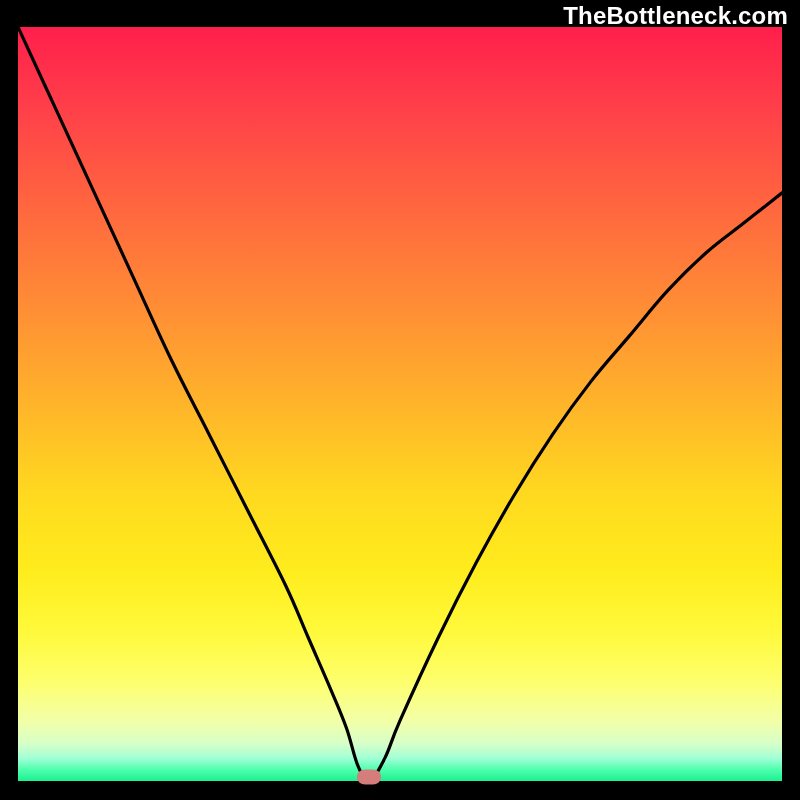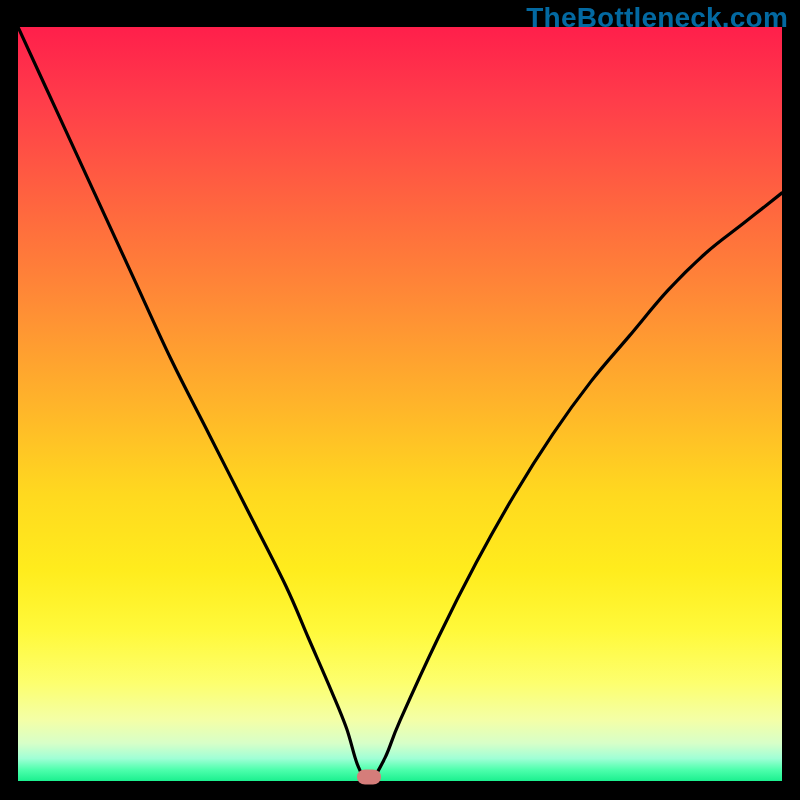--- a/index.html
+++ b/index.html
@@ -16,23 +16,23 @@
     top: 0;
     width: 800px;
     height: 800px;
     background: #000;
   }
   .watermark {
     position: absolute;
     top: 2px;
     right: 12px;
     font-family: Arial, Helvetica, sans-serif;
-    font-size: 28px;
+    font-size: 24px;
     font-weight: 600;
-    color: #0369a1;
+    color: #ffffff;
     letter-spacing: 0.2px;
   }
   .plot {
     position: absolute;
     left: 18px;
     top: 27px;
     width: 764px;
     height: 754px;
     background: linear-gradient(to bottom,
       #ff1f4b 0%,

